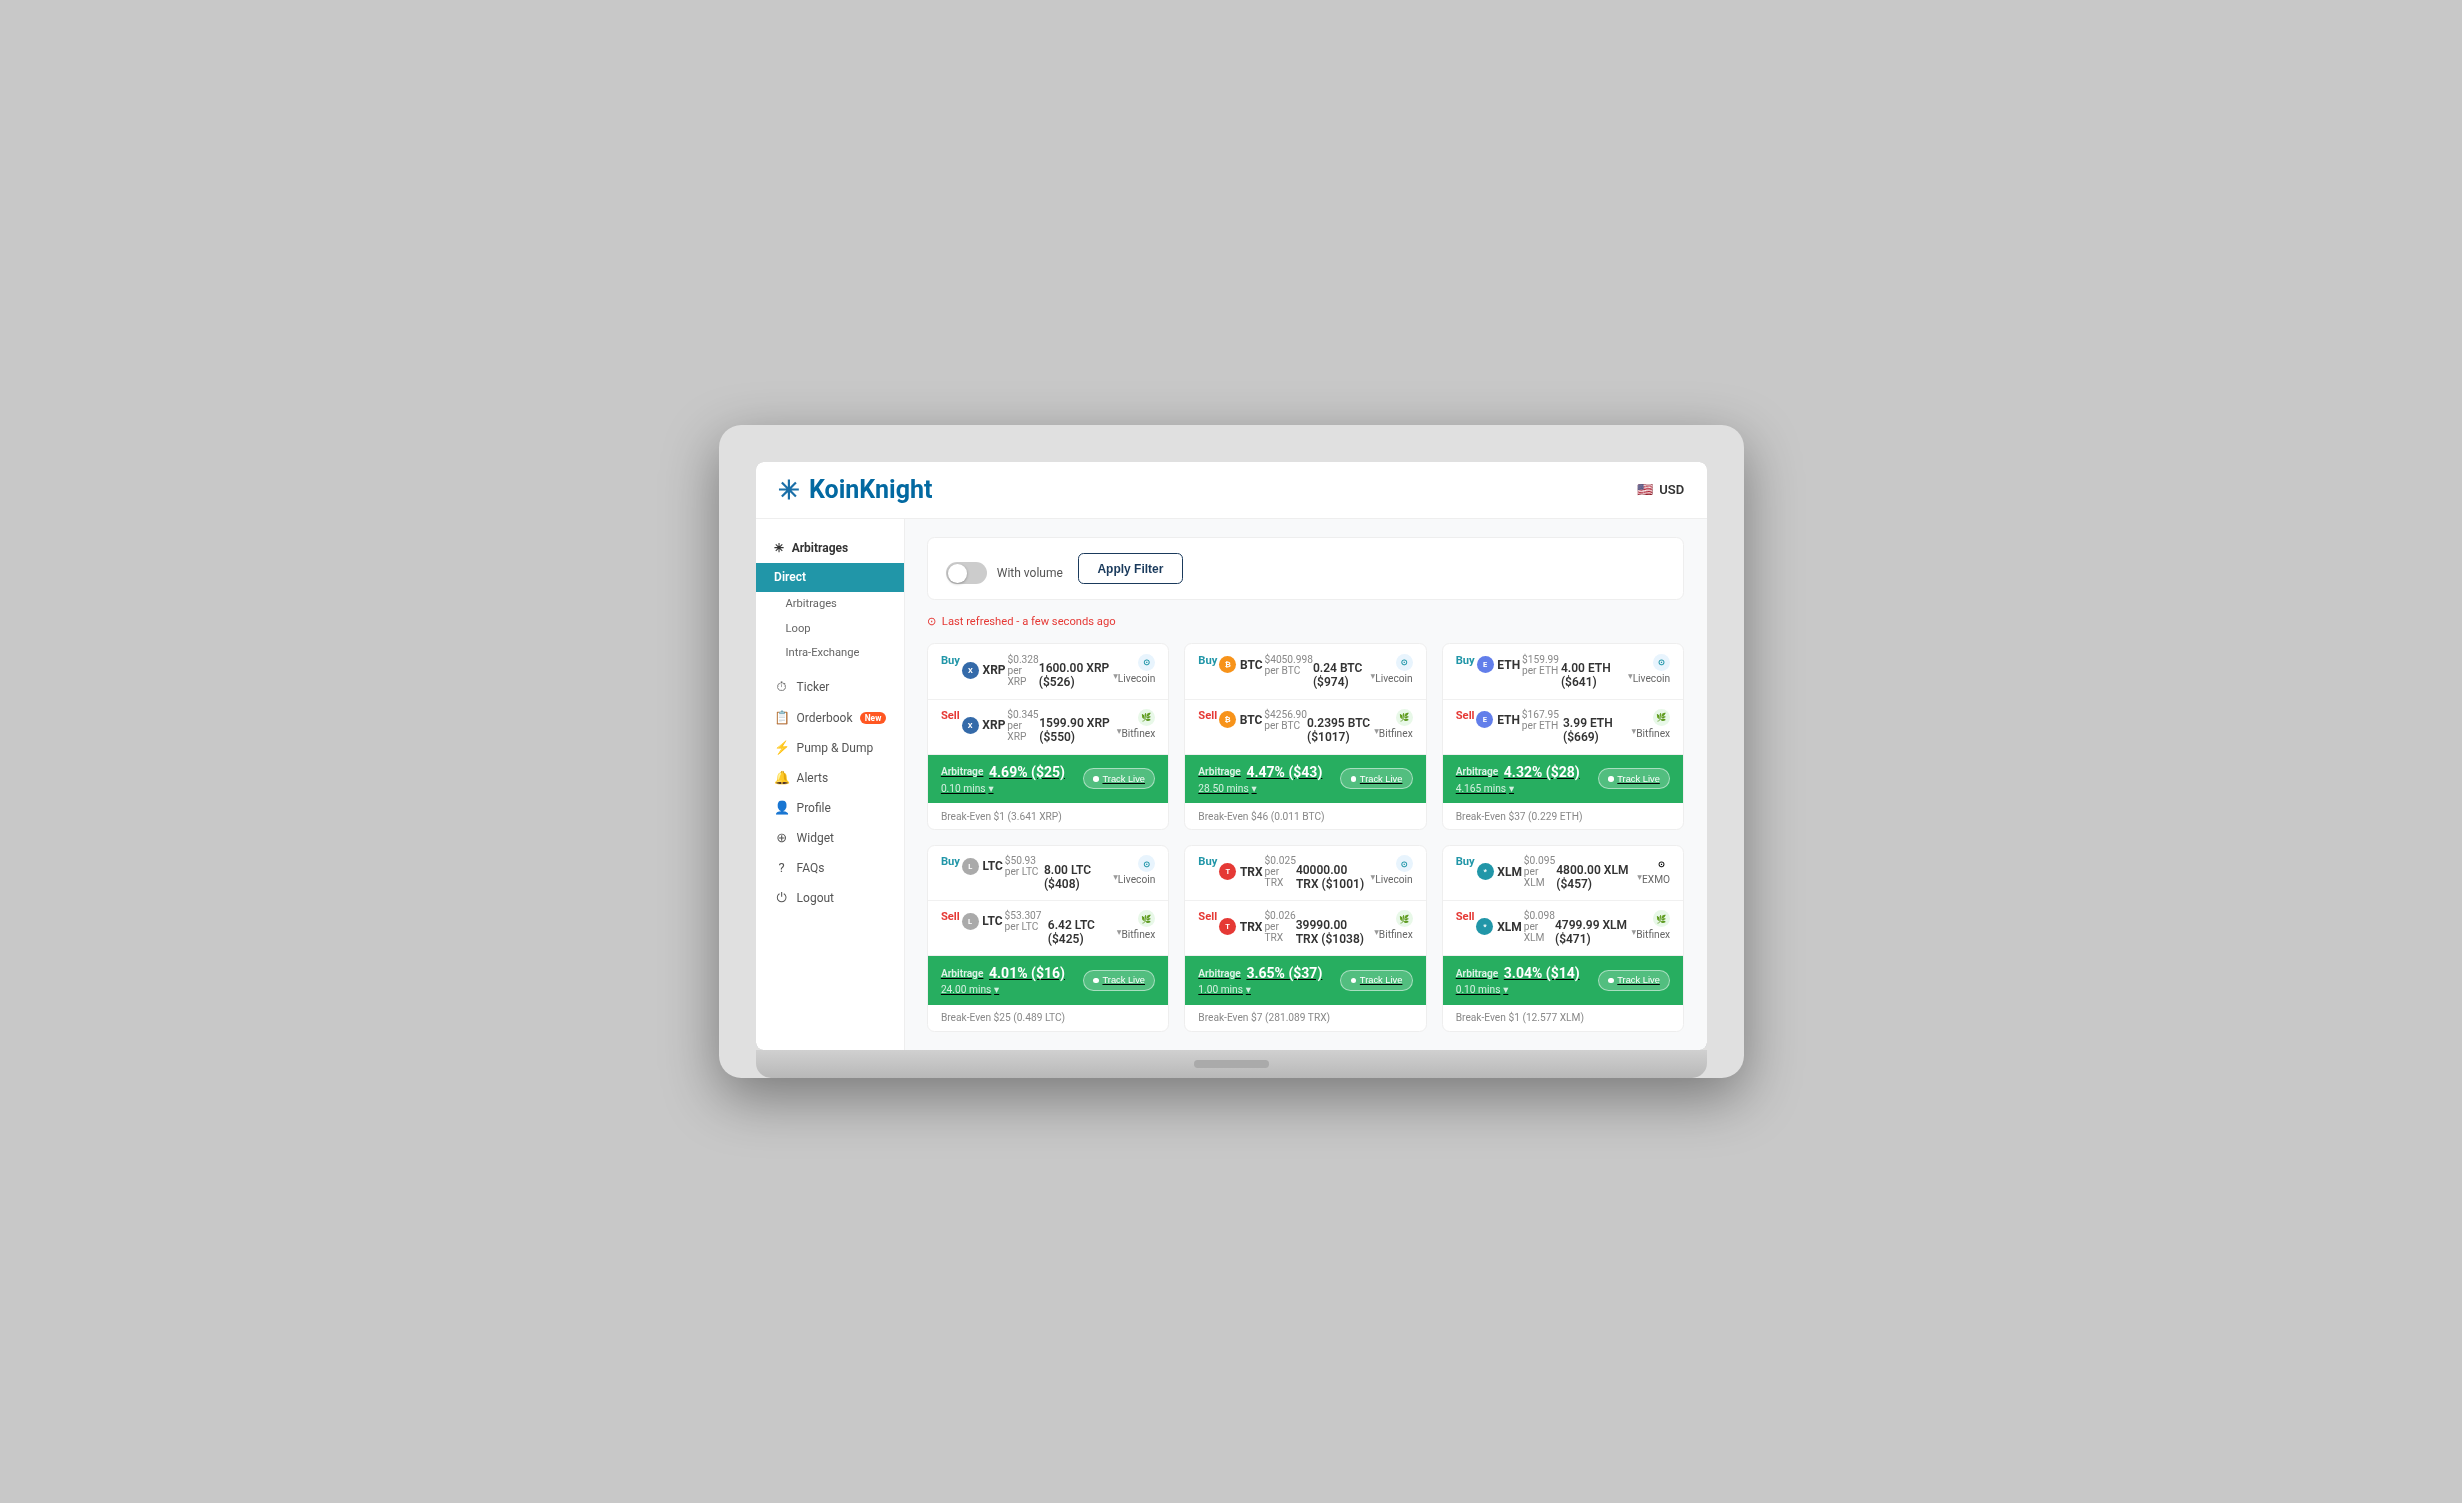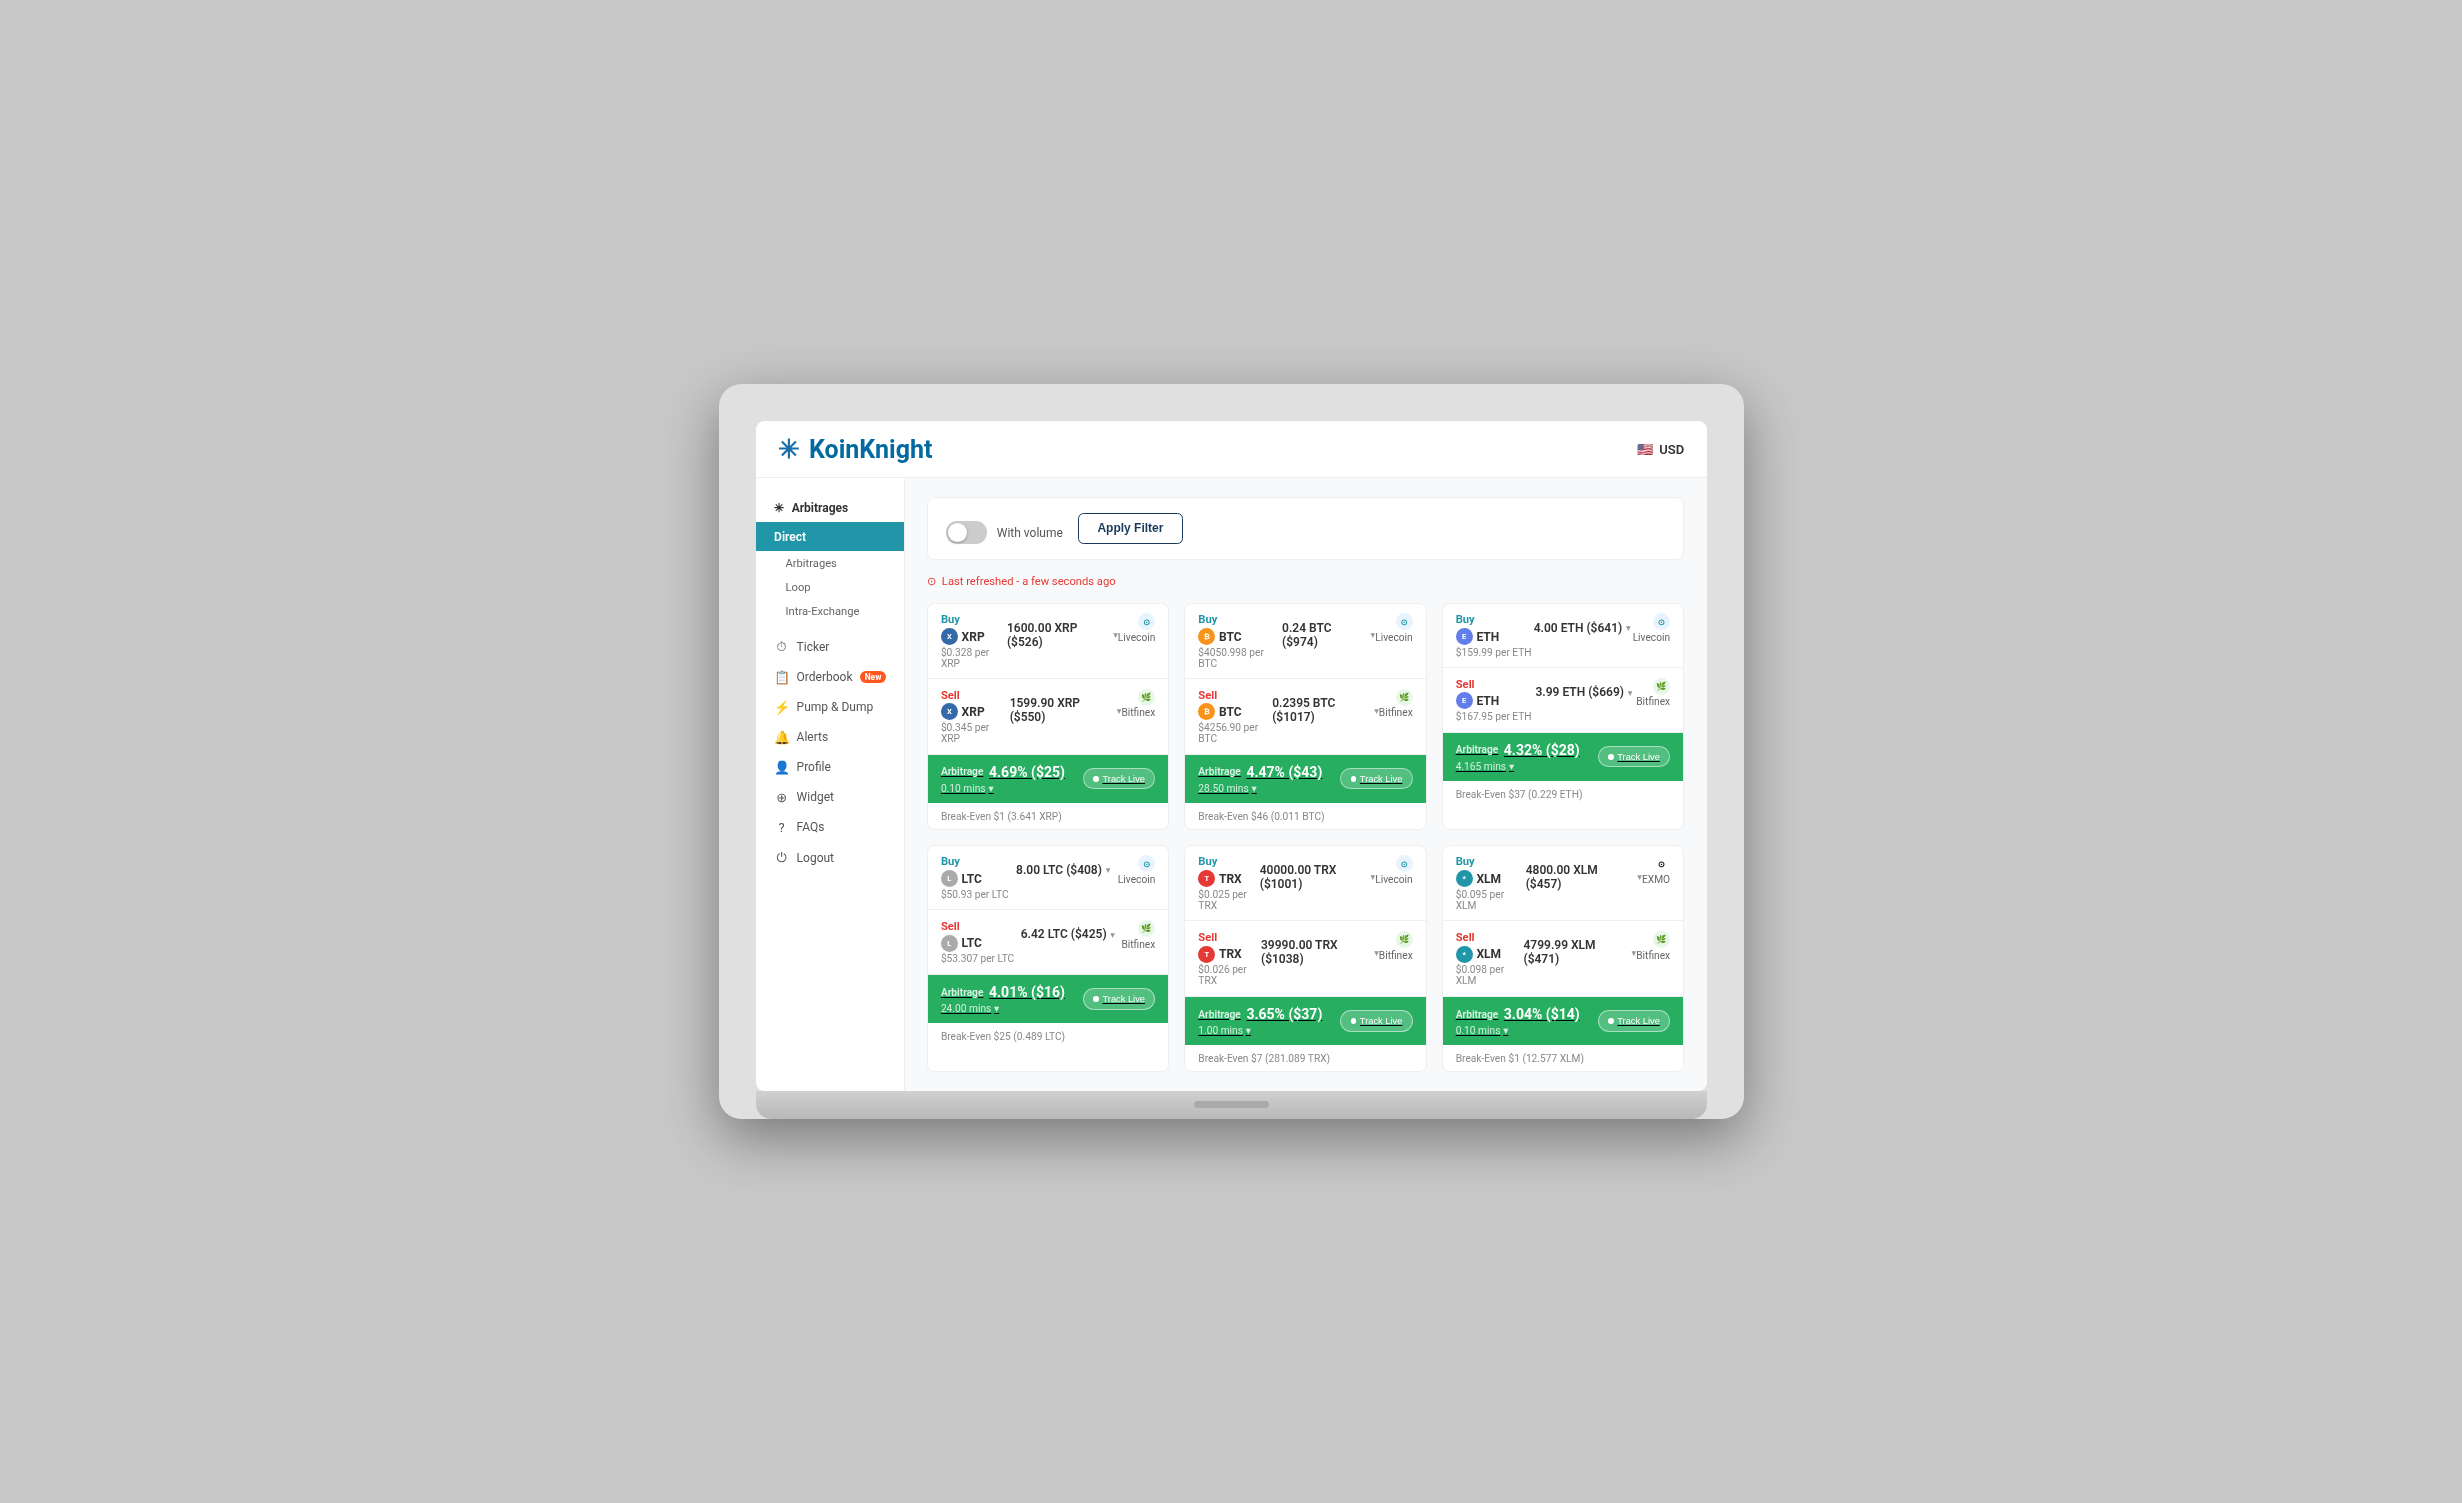--- a/index.html
+++ b/index.html
@@ -249,21 +249,21 @@
     .card-row {
       padding: 9.3px 13px;
       display: flex;
       align-items: flex-start;
       justify-content: space-between;
       border-bottom: 0.9px solid #f0f0f0;
     }
     .card-row:last-of-type { border-bottom: none; }
     .trade-side {
       display: flex;
-      flex-direction: column;
+      flex-direction: row;
       gap: 1.9px;
     }
     .trade-type-buy { color: #2196a8; font-size: 11.2px; font-weight: 700; }
     .trade-type-sell { color: #e53935; font-size: 11.2px; font-weight: 700; }
     .coin-name {
       font-size: 12px;
       font-weight: 700;
       color: #333;
       display: flex;
       align-items: center;

